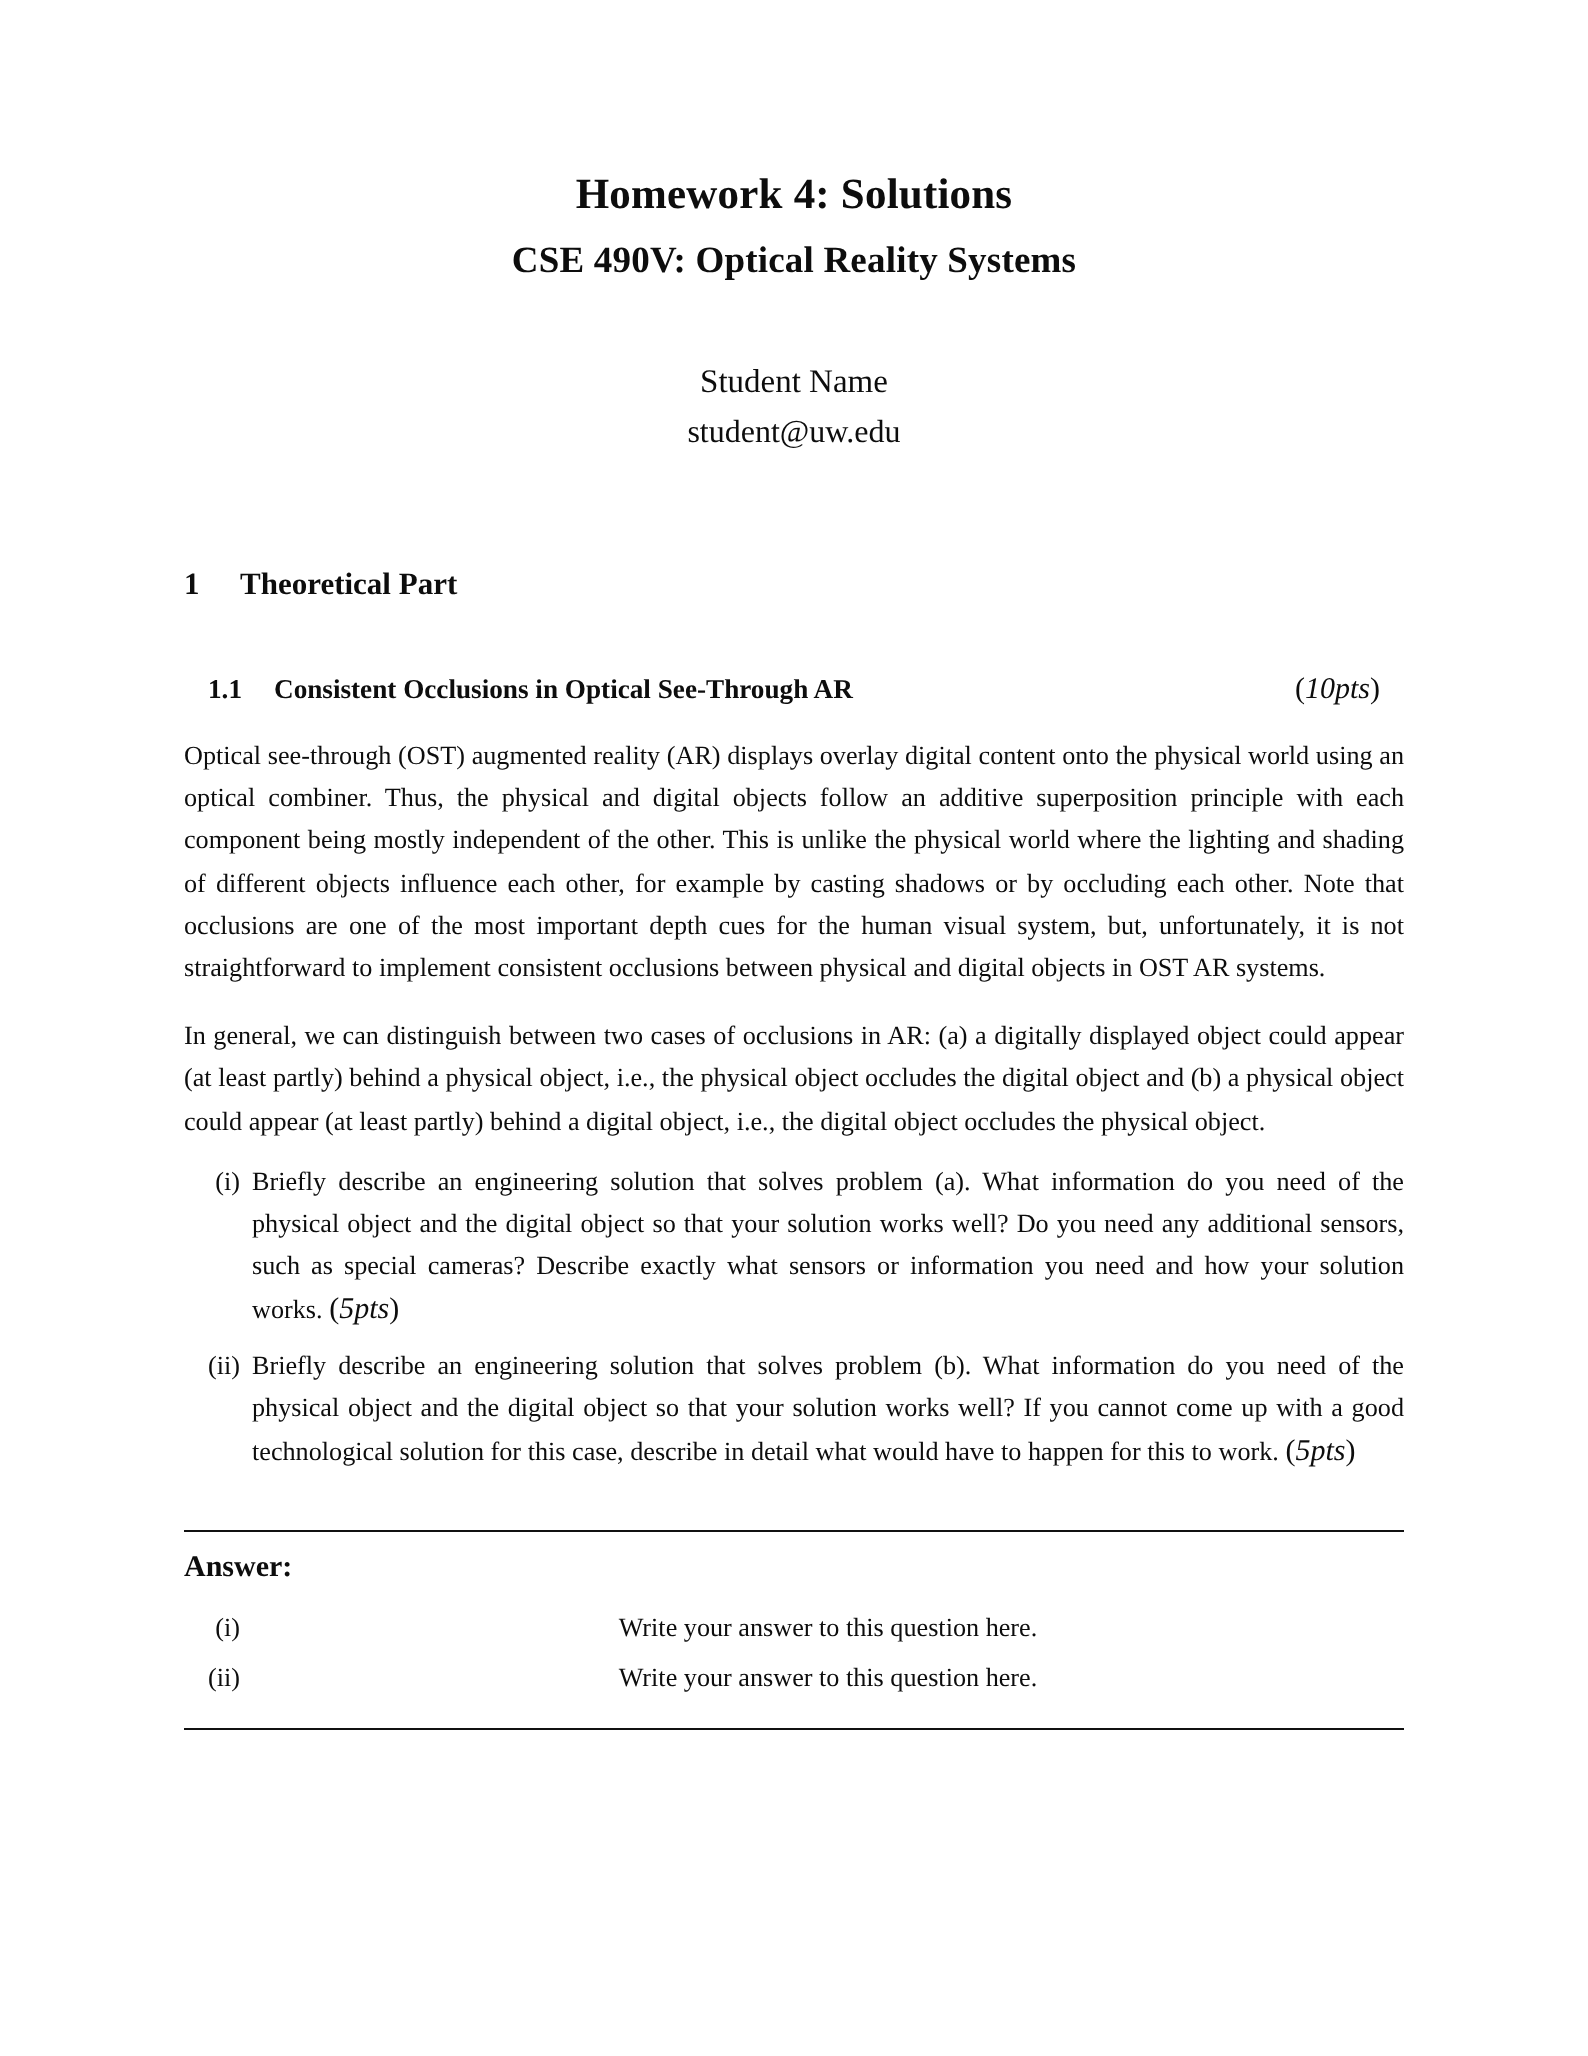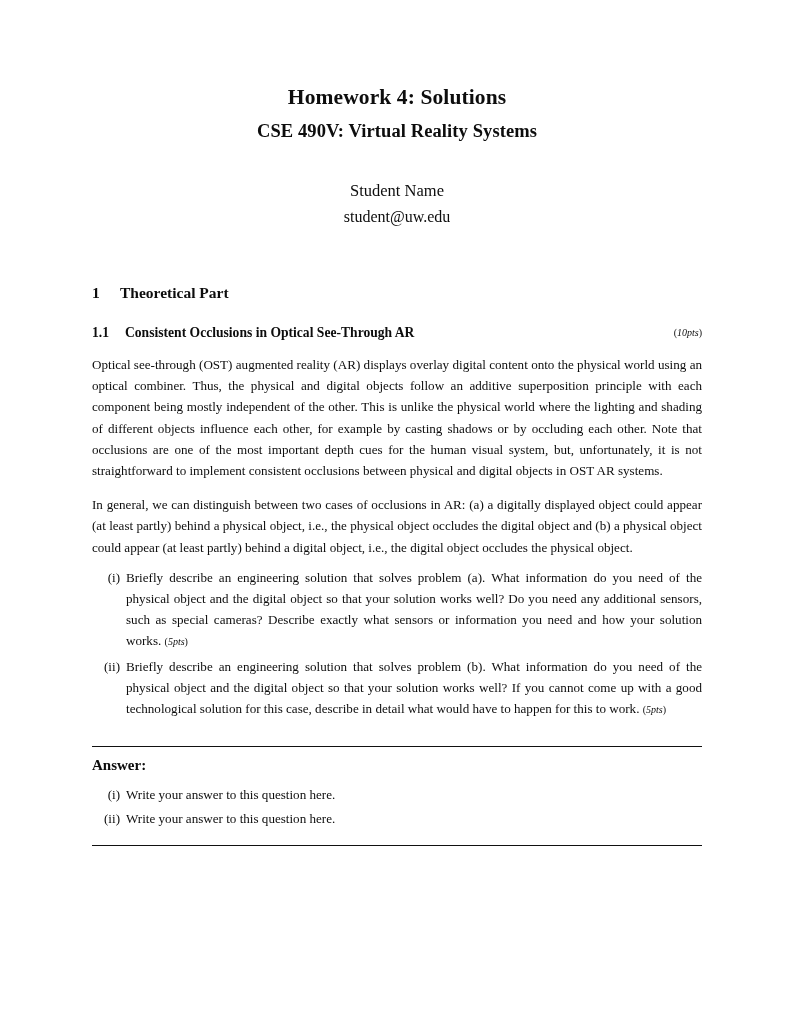--- a/index.html
+++ b/index.html
@@ -68,36 +68,36 @@
     font-weight: bold;
     margin: 0;
     padding-top: 58px;
   }
   .section-heading .sec-num {
     width: 28px;
     flex: 0 0 28px;
   }
   .subsection-heading {
     display: flex;
-    align-items: center;
+    align-items: flex-start;
     font-size: 13.6px;
     font-weight: bold;
-    margin: 0;
+    margin: 12px;
     padding-top: 23px;
   }
   .subsection-heading .sec-num {
     width: 33px;
     flex: 0 0 33px;
   }
   .subsection-heading .sec-title {
     flex: 1 1 auto;
   }
   .pts {
     font-weight: normal;
-    font-size: 10px;
+    font-size: 15px;
     white-space: nowrap;
   }
   .pts i { font-style: italic; }
 
   
   .body-par {
     font-size: 13.1px;
     line-height: 1.62;
     text-align: justify;
     text-justify: inter-word;
@@ -162,31 +162,31 @@
     margin-top: 3px;
   }
   .answer-item:first-child { margin-top: 0; }
   .answer-marker {
     flex: 0 0 34px;
     width: 34px;
     text-align: right;
     padding-right: 6px;
     box-sizing: border-box;
   }
-  .answer-text { flex: 1 1 auto; }
+  .answer-text { flex: 1 1 auto; text-align: center; }
   .rule-bottom { margin-top: 15px; }
 </style>
 </head>
 <body>
 
 <div class="page">
 
   <div class="title-block">
     <h1 class="doc-title">Homework 4: Solutions</h1>
-    <h2 class="doc-subtitle">CSE 490V: Virtual Reality Systems</h2>
+    <h2 class="doc-subtitle">CSE 490V: Optical Reality Systems</h2>
     <p class="author-name">Student Name</p>
     <p class="author-email">student@uw.edu</p>
   </div>
 
   <h3 class="section-heading">
     <span class="sec-num">1</span>
     <span class="sec-title">Theoretical Part</span>
   </h3>
 
   <h4 class="subsection-heading">

